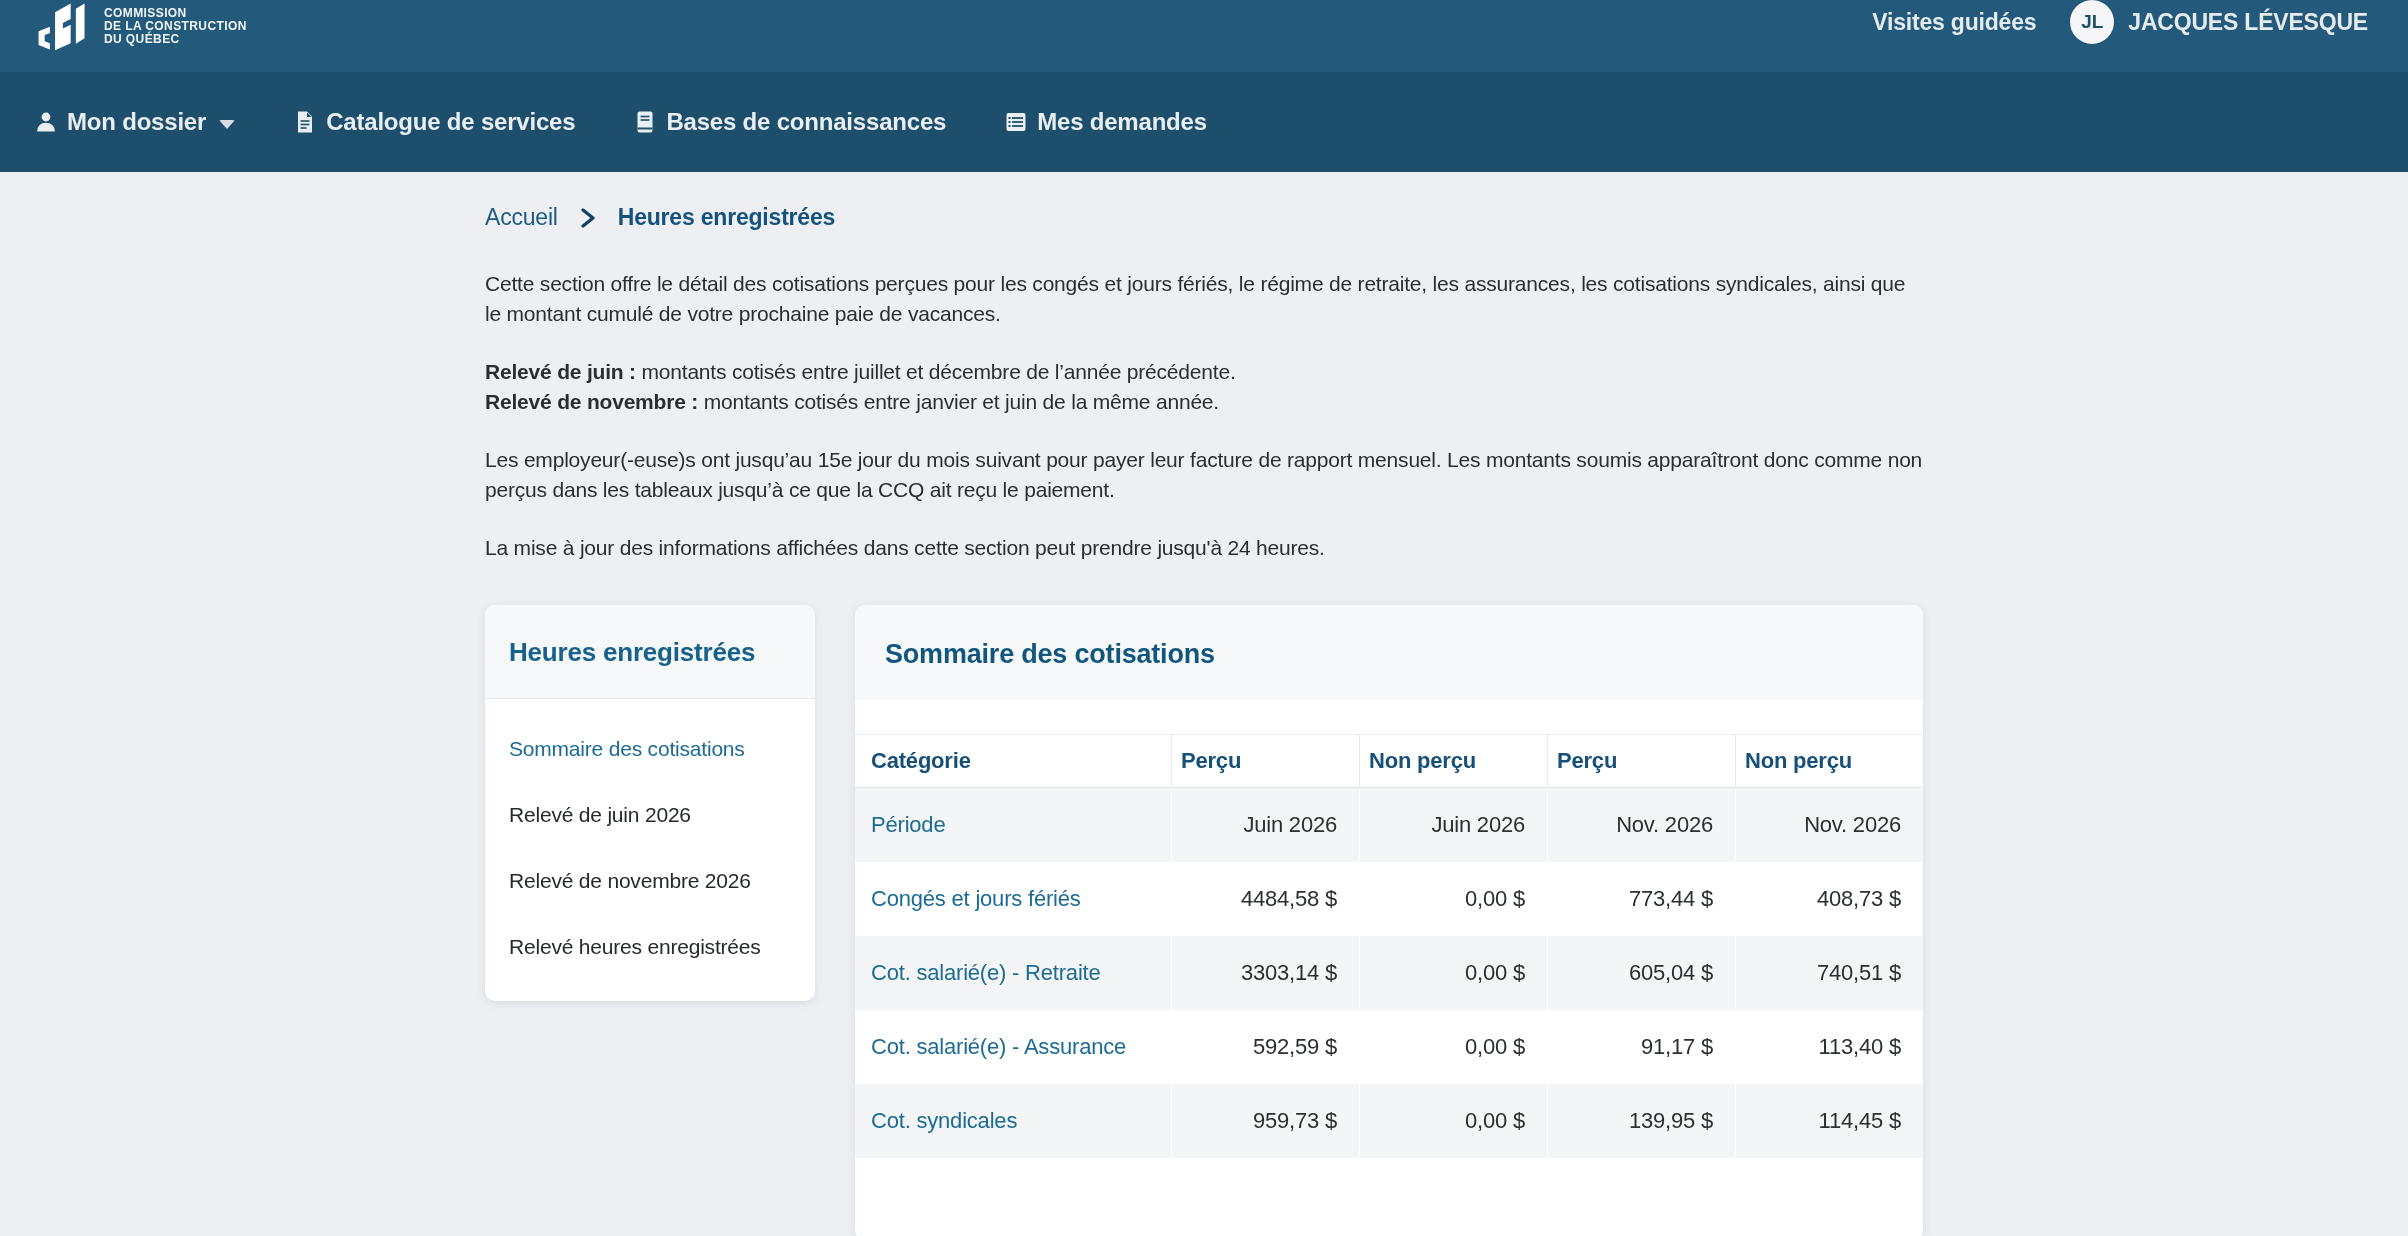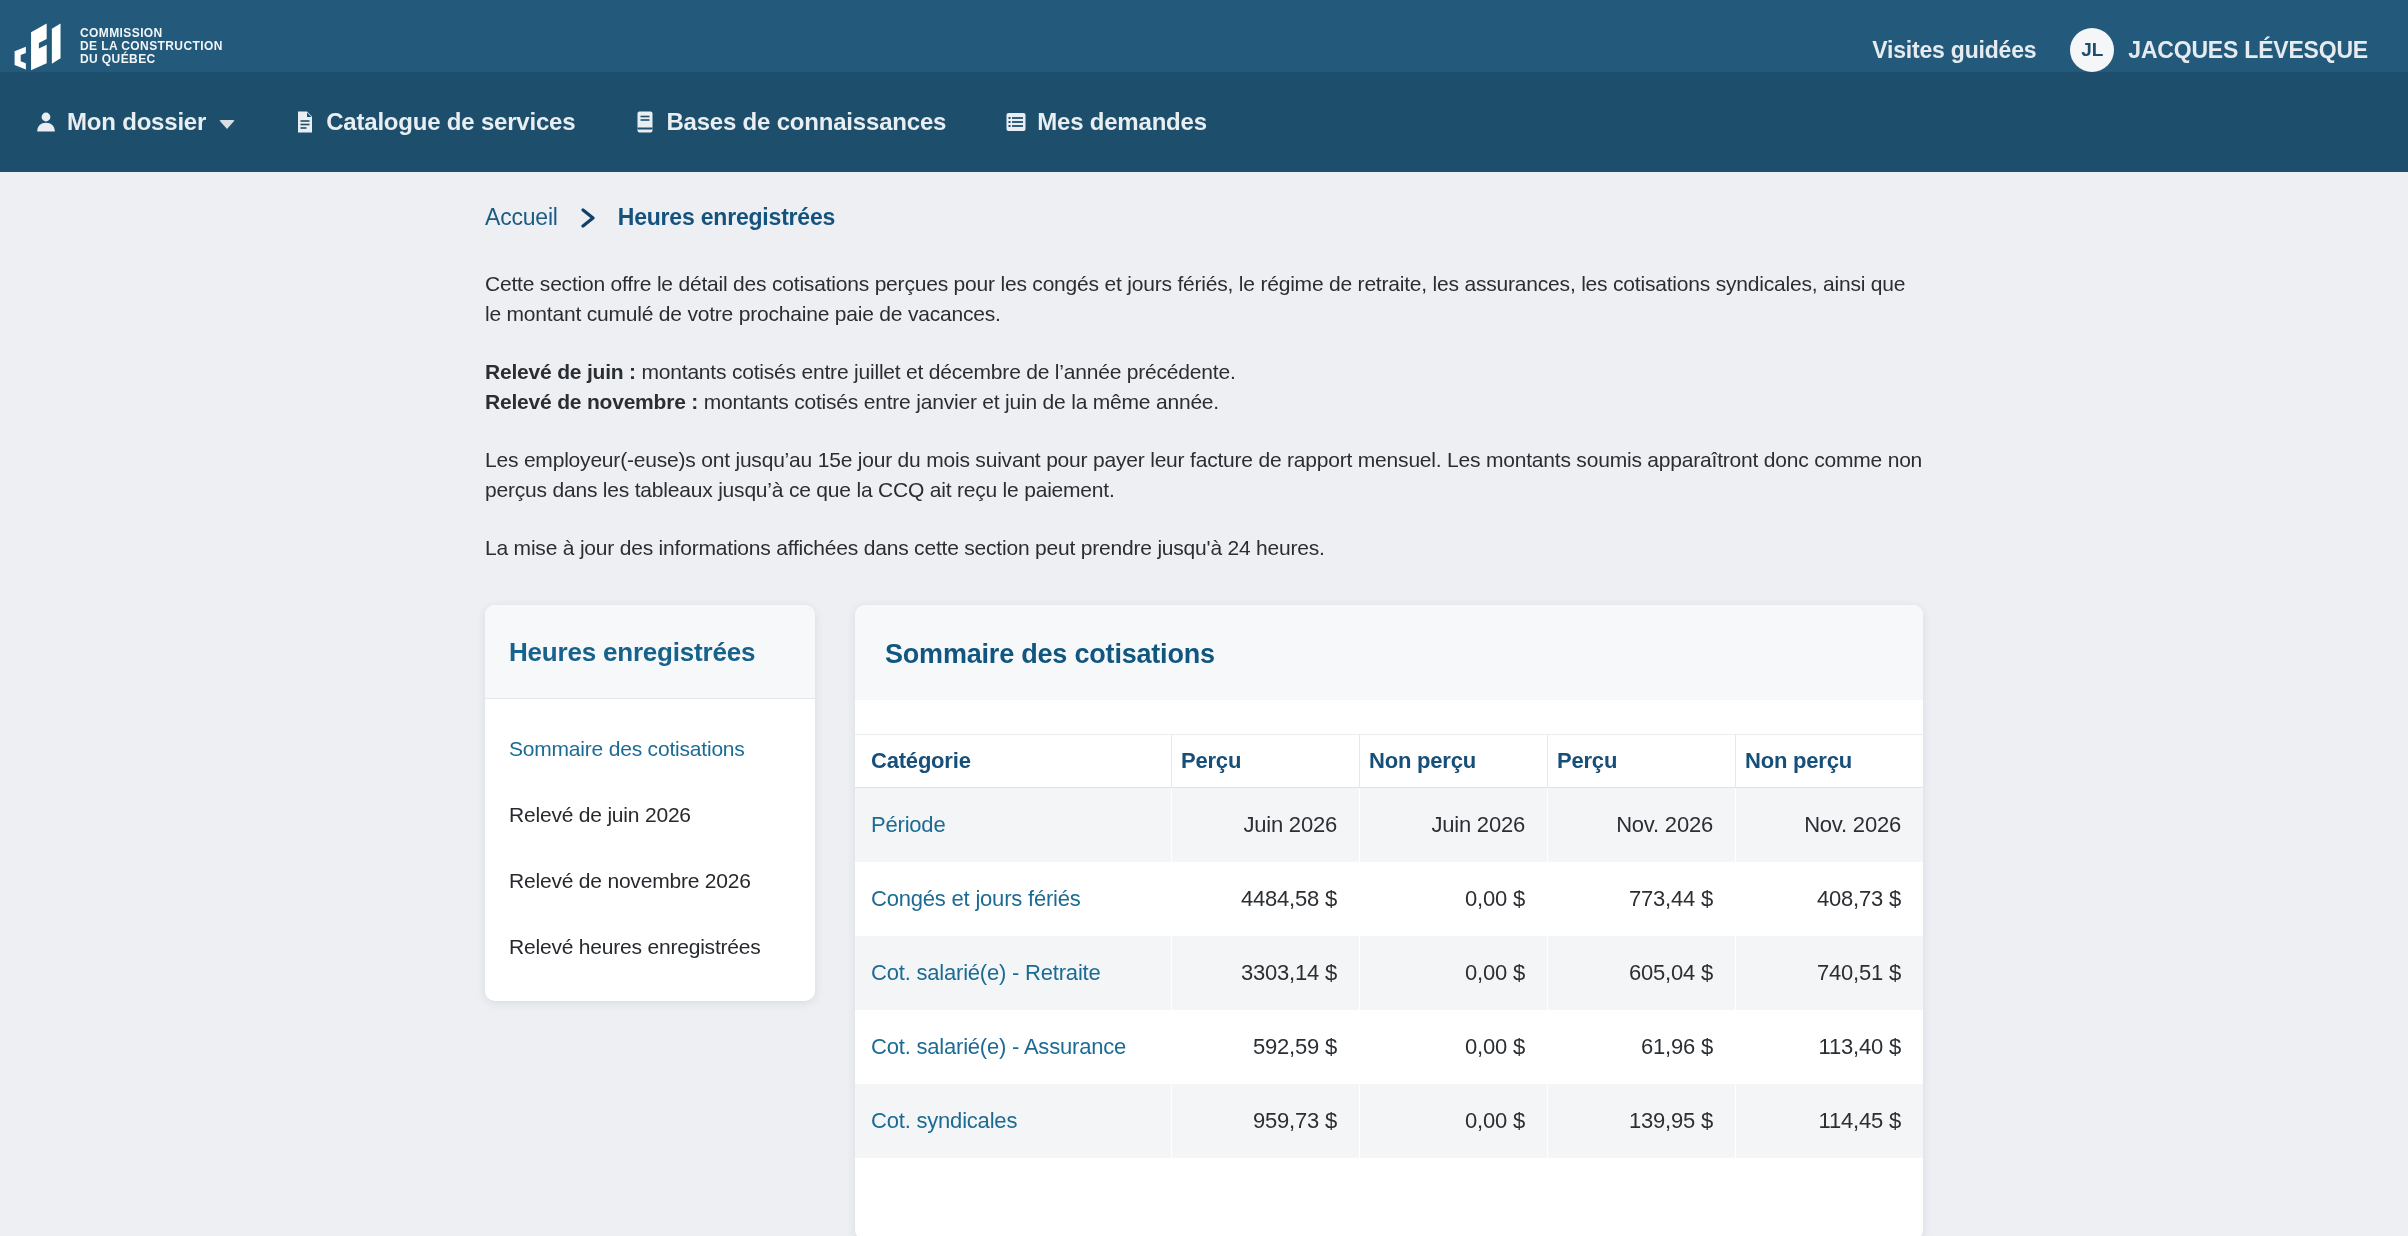--- a/index.html
+++ b/index.html
@@ -11,22 +11,22 @@
   html,body{width:2408px;}
   body{
     font-family:"Liberation Sans","DejaVu Sans",sans-serif;
     background:var(--page-bg);
     width:2408px;height:1236px;overflow:hidden;
     letter-spacing:-0.2px;
   }
   
   .topbar{
     height:72px;background:var(--topbar);
-    display:flex;align-items:flex-end;justify-content:space-between;
-    padding:0 40px 0 12px;
+    display:flex;align-items:flex-start;justify-content:space-between;
+    padding:0 40px 0 36px;
   }
   .logo-group{display:flex;align-items:center;gap:16px;}
   .logo-glyph{width:52px;height:52px;display:block;}
   .logo-text{
     color:#F2F5F7;font-size:12px;font-weight:bold;line-height:13px;
     letter-spacing:0.4px;text-transform:uppercase;
   }
   .topbar-right{display:flex;align-items:center;gap:34px;}
   .visites{color:#E6EBF0;font-size:23px;font-weight:600;cursor:pointer;}
   .user-chip{display:flex;align-items:center;gap:14px;cursor:pointer;}
@@ -249,21 +249,21 @@
                 <div class="tcell cat">Cot. salarié(e) - Retraite</div>
                 <div class="tcell val">3303,14 $</div>
                 <div class="tcell val">0,00 $</div>
                 <div class="tcell val">605,04 $</div>
                 <div class="tcell val">740,51 $</div>
               </div>
               <div class="trow white">
                 <div class="tcell cat">Cot. salarié(e) - Assurance</div>
                 <div class="tcell val">592,59 $</div>
                 <div class="tcell val">0,00 $</div>
-                <div class="tcell val">61,96 $</div>
+                <div class="tcell val">91,17 $</div>
                 <div class="tcell val">113,40 $</div>
               </div>
               <div class="trow gray">
                 <div class="tcell cat">Cot. syndicales</div>
                 <div class="tcell val">959,73 $</div>
                 <div class="tcell val">0,00 $</div>
                 <div class="tcell val">139,95 $</div>
                 <div class="tcell val">114,45 $</div>
               </div>
             </div>

